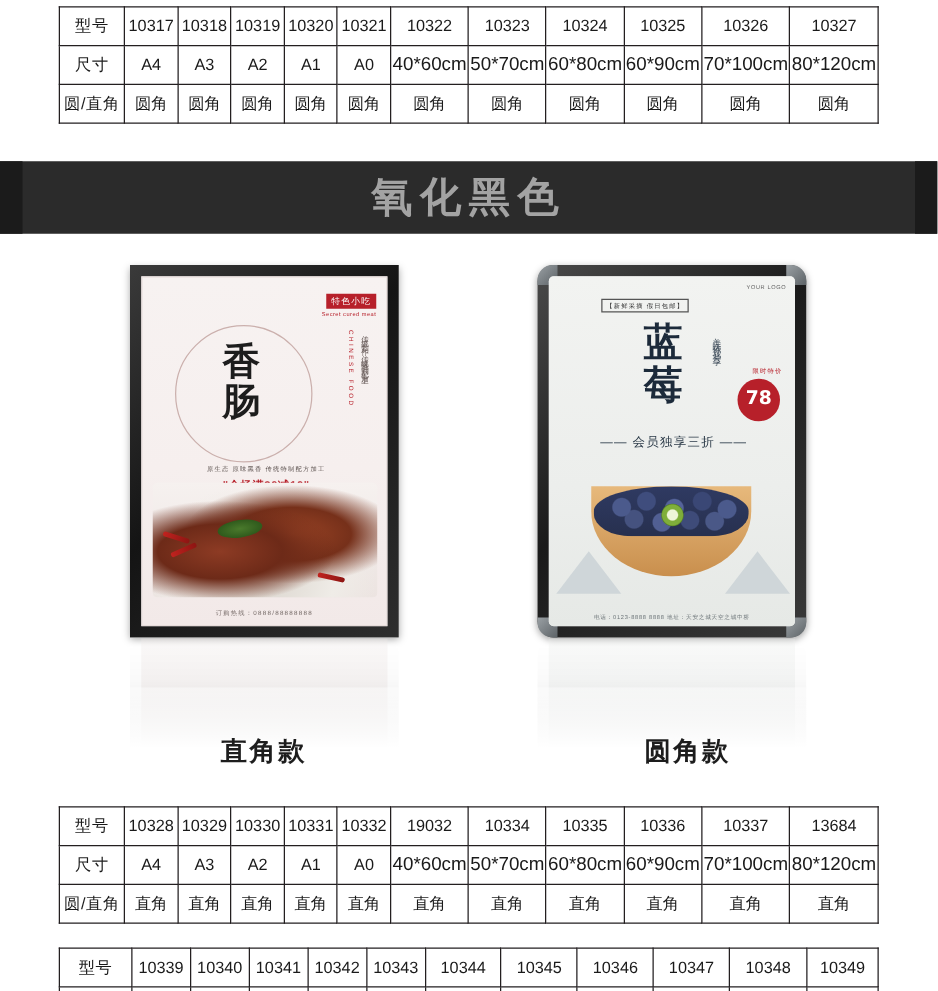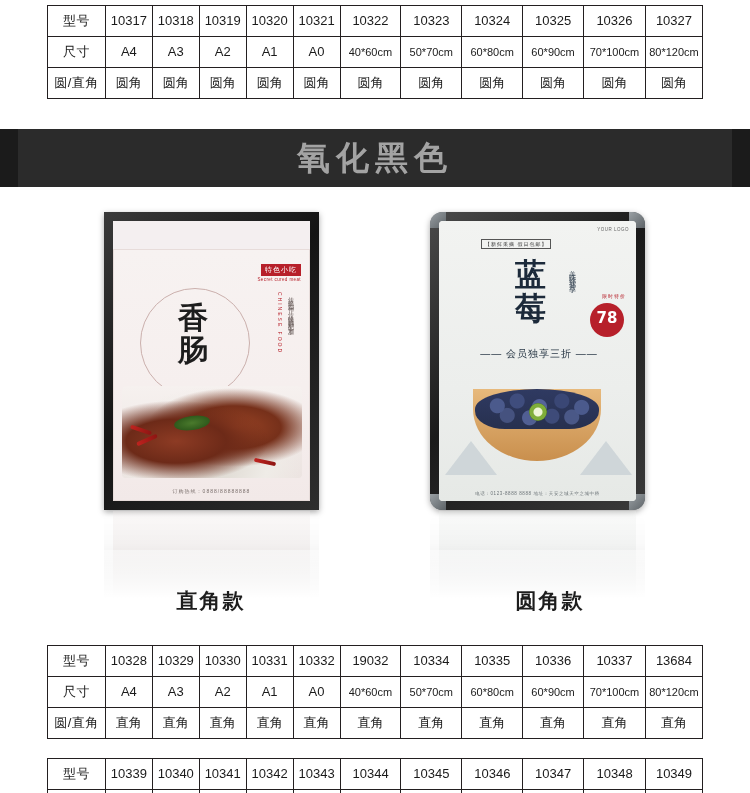--- a/index.html
+++ b/index.html
@@ -39,21 +39,21 @@
     overflow: hidden;
   }
   .spec-table td.hdr {
     font-size: 13px;
     letter-spacing: 0.5px;
   }
   .spec-table td.val {
     font-size: 13px;
   }
   .spec-table td.small {
-    font-size: 11px;
+    font-size: 15px;
     margin-top: 18px;
   }
 
   .table-top {
     position: absolute;
     left: 47px;
     top: 5px;
     width: 656px;
   }
   .table-mid {
@@ -131,21 +131,20 @@
     overflow: hidden;
   }
 
   
   .poster-xc {
     position: absolute;
     inset: 0;
     background: linear-gradient(180deg, #f7f2f1 0%, #f6efee 55%, #f2e9e8 100%);
     border: 1px solid #e7dcda;
     box-sizing: border-box;
-    margin-top: 28px;
   }
   .xc-badge {
     position: absolute;
     right: 8px;
     top: 8px;
     text-align: right;
   }
   .xc-badge .b1 {
     font-size: 7px;
     color: #fff;

